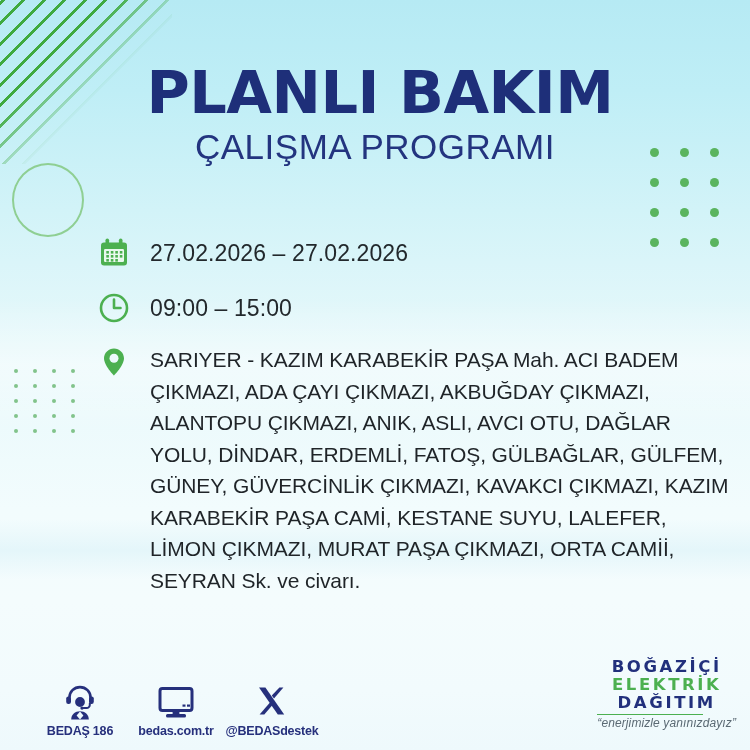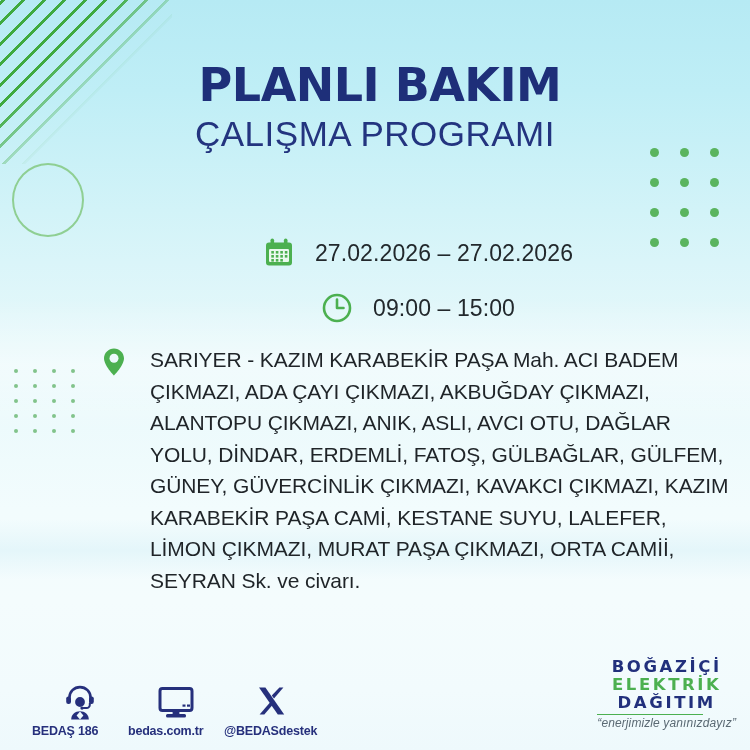--- a/index.html
+++ b/index.html
@@ -67,39 +67,39 @@
   .dots-left span { width:4px; height:4px; background:#6fb877; opacity:.85; }
 
   .dots-right { left:650px; top:148px; grid-template-columns:repeat(3, 30px); grid-template-rows:repeat(4, 30px); }
   .dots-right span { width:9px; height:9px; background:#5ab45f; }
 
   
   .header { position:absolute; left:0; right:0; top:62px; text-align:center; }
   .title-main {
     font-family:"DejaVu Sans", sans-serif;
     font-weight:bold;
-    font-size:46px;
+    font-size:59px;
     letter-spacing:-0.5px;
     color:#1e2f79;
     line-height:1.04;
     padding-left:10px;
   }
   .title-sub {
     font-family:"Liberation Sans", sans-serif;
     font-weight:normal;
     font-size:35px;
     letter-spacing:0.5px;
     color:#23347f;
     line-height:1.12;
     margin-top:4px;
   }
 
   
   .info { position:absolute; left:98px; top:236px; width:640px; }
-  .row { display:flex; align-items:flex-start; margin-bottom:18px;justify-content:center; }
+  .row { display:flex; align-items:flex-start; margin-bottom:18px; }
   .row .ico { width:52px; flex:0 0 52px; display:flex; justify-content:flex-start; align-items:flex-start; padding-top:1px; }
   .row .txt {
     font-size:23px;
     color:#22282c;
     line-height:1.0;
     padding-top:6px;
     letter-spacing:0.1px;
   }
   .row-date { margin-bottom:22px; }
   .row-time { margin-bottom:18px; }
@@ -109,21 +109,21 @@
     line-height:31.5px;
     padding-top:2px;
     color:#1f2428;
     width:590px;
     letter-spacing:-0.1px;
   }
   .row-addr .ico { padding-top:4px; }
 
   
   .footer { position:absolute; left:32px; bottom:12px; display:flex; align-items:flex-end; }
-  .fitem { width:96px; }
+  .fitem { width:96px; text-align:center; }
   .fitem .fico { height:40px; display:flex; align-items:flex-end; justify-content:center; }
   .fitem .flabel {
     margin-top:4px;
     font-size:12.5px;
     font-weight:bold;
     color:#26307c;
     letter-spacing:-0.2px;
     white-space:nowrap;
   }
 

